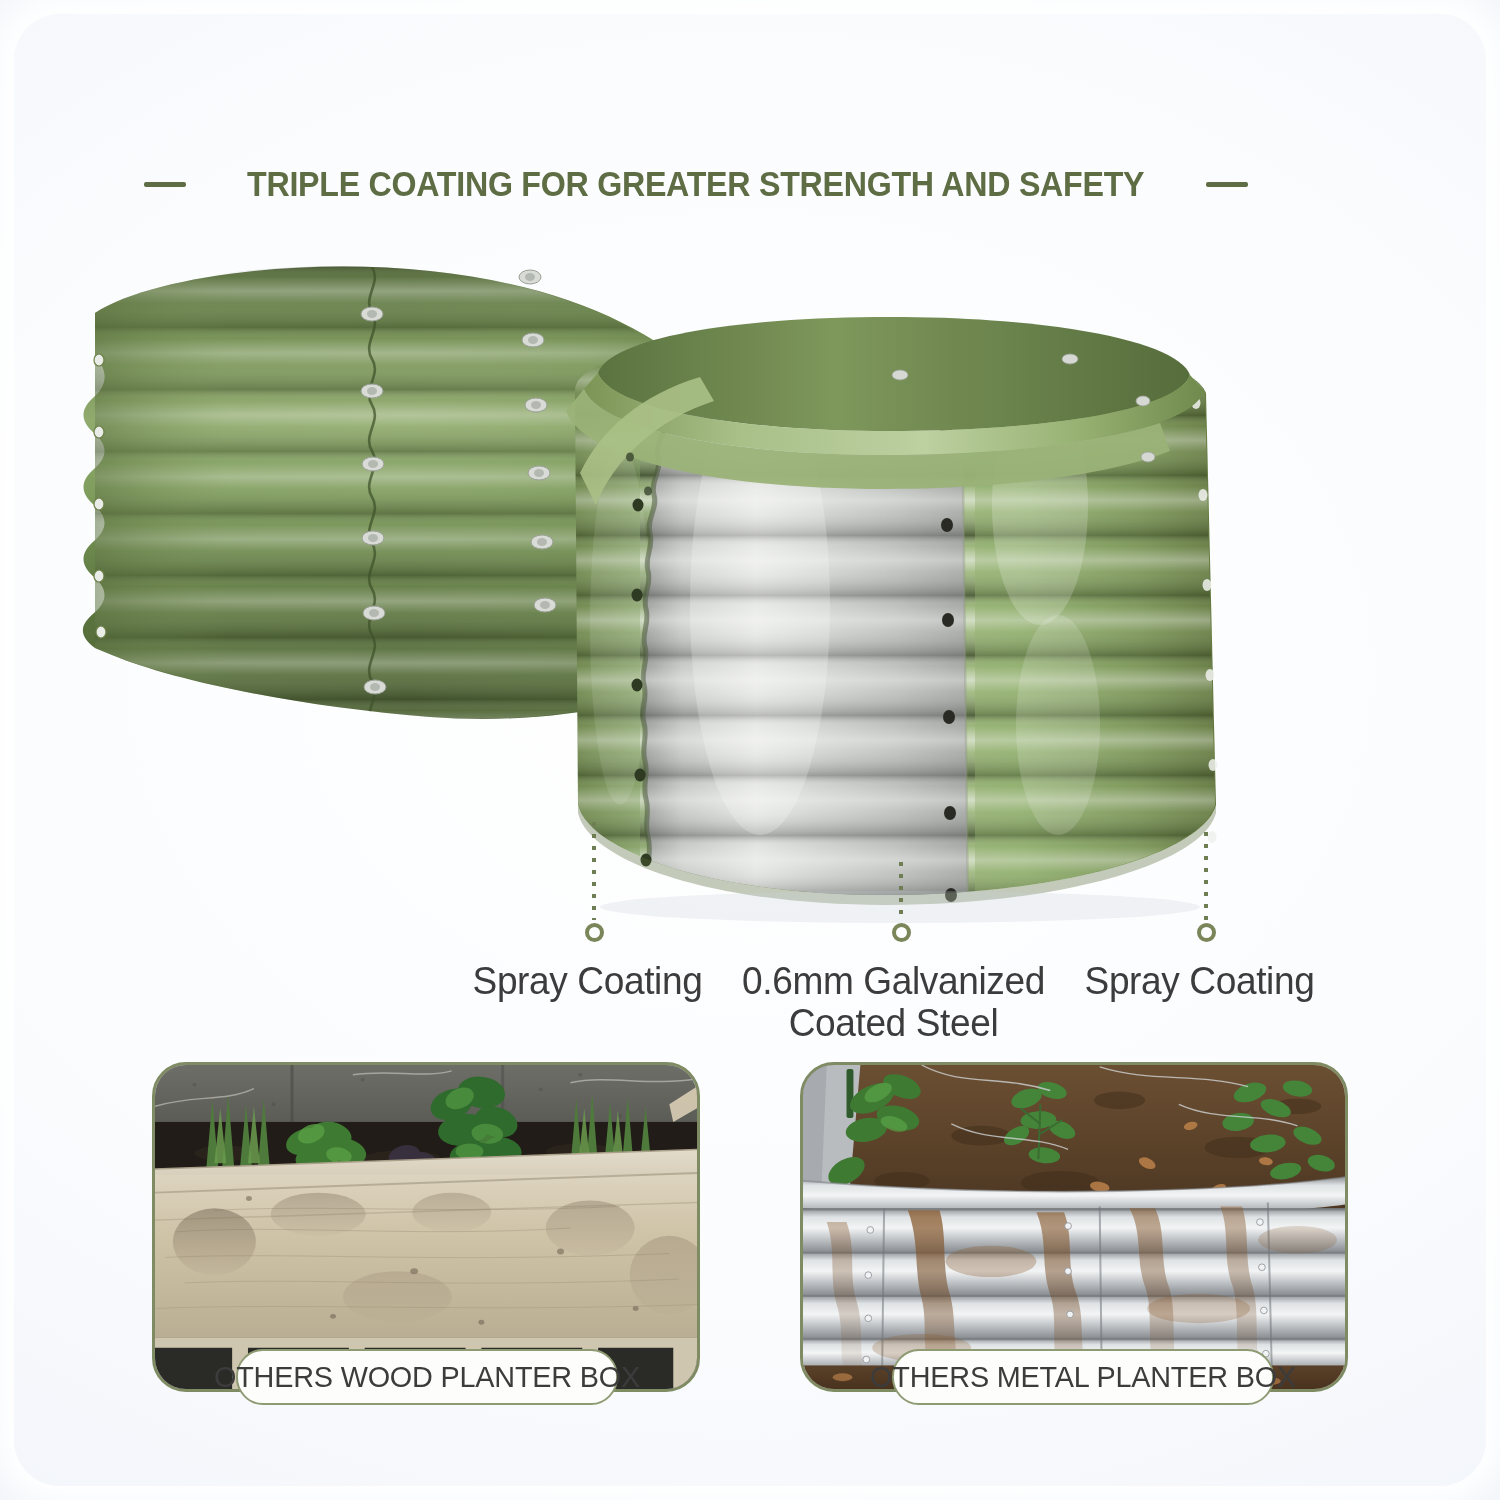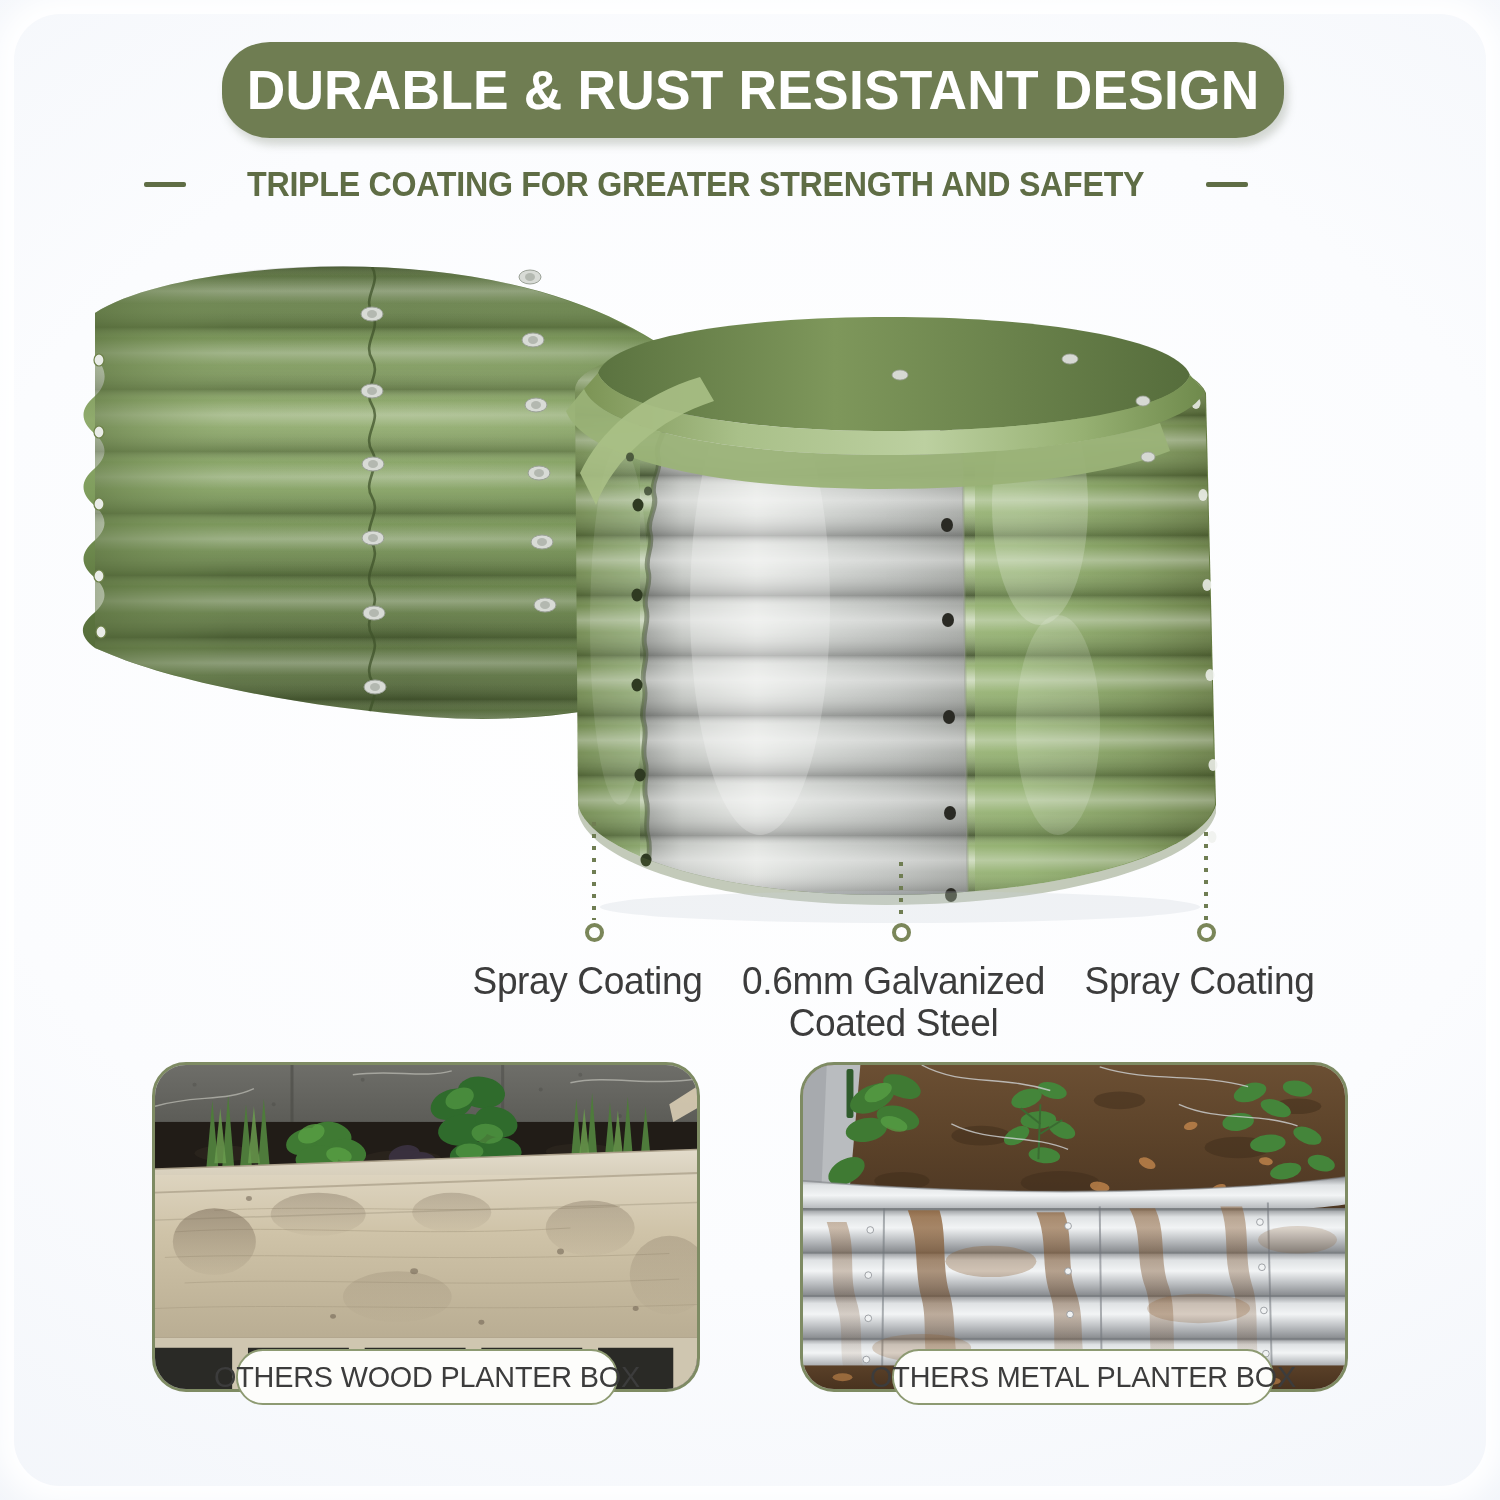--- a/index.html
+++ b/index.html
@@ -194,23 +194,20 @@
     white-space: nowrap;
   }
   #caption-wood  { left: 228px; top: 1349px; width: 398px; }
   #caption-metal { left: 884px; top: 1349px; width: 398px; }
 </style>
 </head>
 <body>
 
 <div id="page">
 
-  <div class="title-banner">
-    <span class="title-text">DURABLE &amp; RUST RESISTANT DESIGN</span>
-  </div>
 
   <div class="subtitle-row">
     <span class="sub-dash"></span>
     <span class="subtitle-text">TRIPLE COATING FOR GREATER STRENGTH AND SAFETY</span>
     <span class="sub-dash"></span>
   </div>
 
   <div id="hero">
     <svg width="1500" height="720" viewBox="0 0 1500 720" xmlns="http://www.w3.org/2000/svg">
       <defs>

